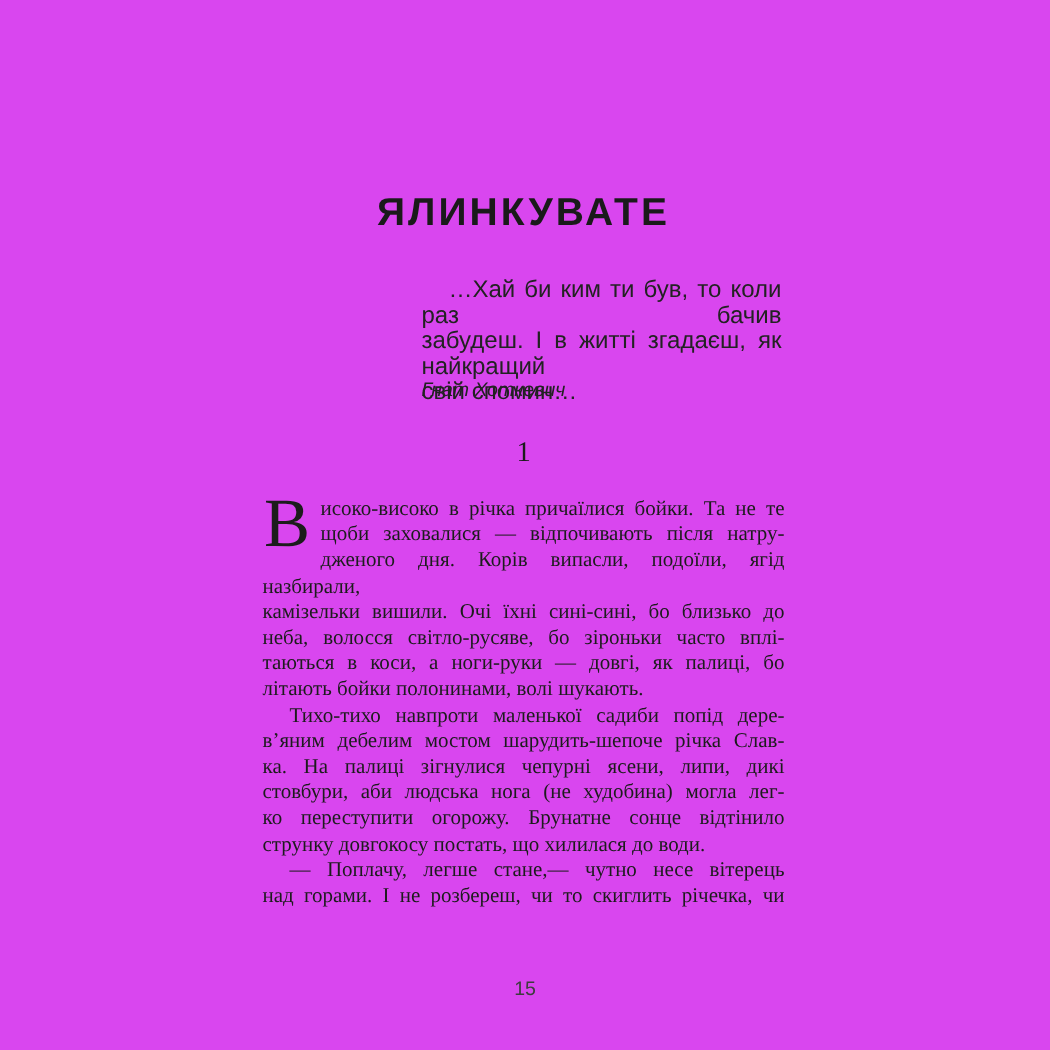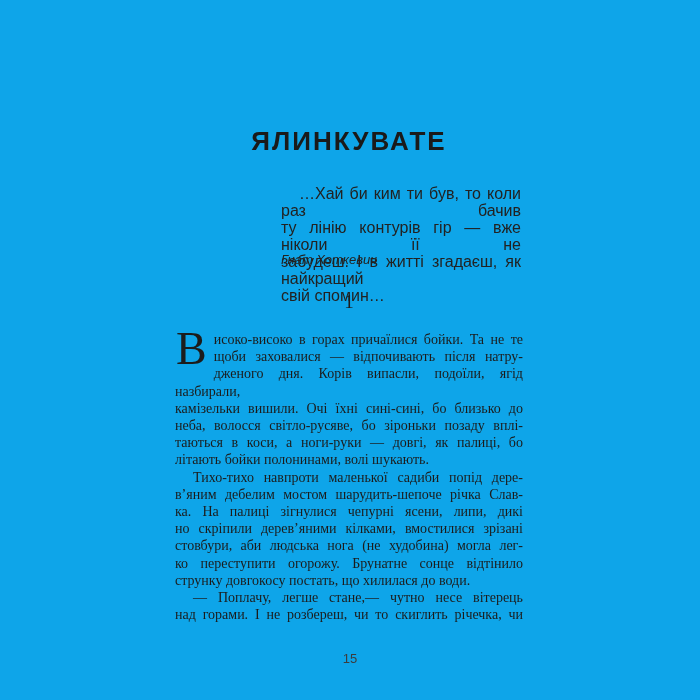--- a/index.html
+++ b/index.html
@@ -1,20 +1,20 @@
 <!DOCTYPE html>
 <html><head>
 <meta charset="utf-8">
 <style>
   html, body { margin: 0; padding: 0; background: #ffffff; }
   .page {
     position: relative;
     width: 700px;
     height: 700px;
-    background: #0ea5e9;
+    background: #d946ef;
     overflow: hidden;
     font-family: "Liberation Serif", serif;
     color: #1c1c1c;
   }
   .chapter-title {
     position: absolute;
     top: 126px;
     left: 175px;
     width: 348px;
     margin: 0;
@@ -94,46 +94,44 @@
 </head>
 <body>
 
 <div class="page">
 
   <h1 class="chapter-title">ЯЛИНКУВАТЕ</h1>
 
   <div class="epigraph">
       <div class="para">
         <div class="line indent">…Хай би ким ти був, то коли раз бачив</div>
-        <div class="line">ту лінію контурів гір — вже ніколи її не</div>
         <div class="line">забудеш. І в житті згадаєш, як найкращий</div>
         <div class="line last">свій спомин…</div>
       </div>
     </div>
 
   <div class="attribution">Гнат Хоткевич</div>
 
   <div class="section-number">1</div>
 
   <div class="body-text">
       <div class="para">
         <span class="dropcap">В</span>
-        <div class="line">исоко-високо в горах причаїлися бойки. Та не те</div>
+        <div class="line">исоко-високо в річка причаїлися бойки. Та не те</div>
         <div class="line">щоби заховалися — відпочивають після натру-</div>
         <div class="line">дженого дня. Корів випасли, подоїли, ягід назбирали,</div>
         <div class="line">камізельки вишили. Очі їхні сині-сині, бо близько до</div>
-        <div class="line">неба, волосся світло-русяве, бо зіроньки позаду вплі-</div>
+        <div class="line">неба, волосся світло-русяве, бо зіроньки часто вплі-</div>
         <div class="line">таються в коси, а ноги-руки — довгі, як палиці, бо</div>
         <div class="line last">літають бойки полонинами, волі шукають.</div>
       </div>
       <div class="para">
         <div class="line indent">Тихо-тихо навпроти маленької садиби попід дере-</div>
         <div class="line">в’яним дебелим мостом шарудить-шепоче річка Слав-</div>
         <div class="line">ка. На палиці зігнулися чепурні ясени, липи, дикі</div>
-        <div class="line">но скріпили дерев’яними кілками, вмостилися зрізані</div>
         <div class="line">стовбури, аби людська нога (не худобина) могла лег-</div>
         <div class="line">ко переступити огорожу. Брунатне сонце відтінило</div>
         <div class="line last">струнку довгокосу постать, що хилилася до води.</div>
       </div>
       <div class="para">
         <div class="line indent">— Поплачу, легше стане,— чутно несе вітерець</div>
         <div class="line">над горами. І не розбереш, чи то скиглить річечка, чи</div>
       </div>
     </div>
 

